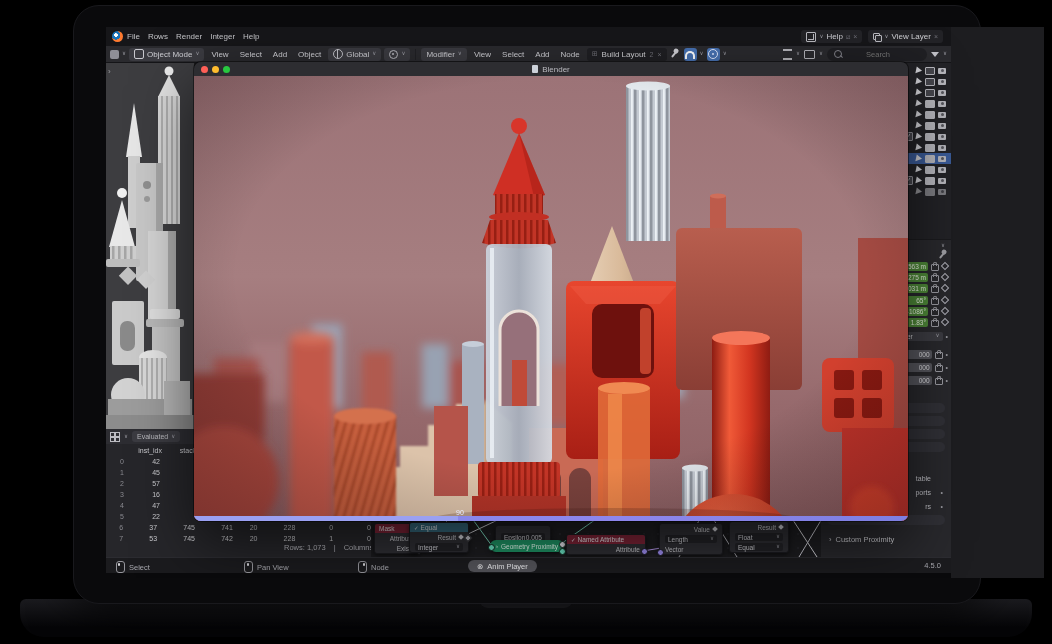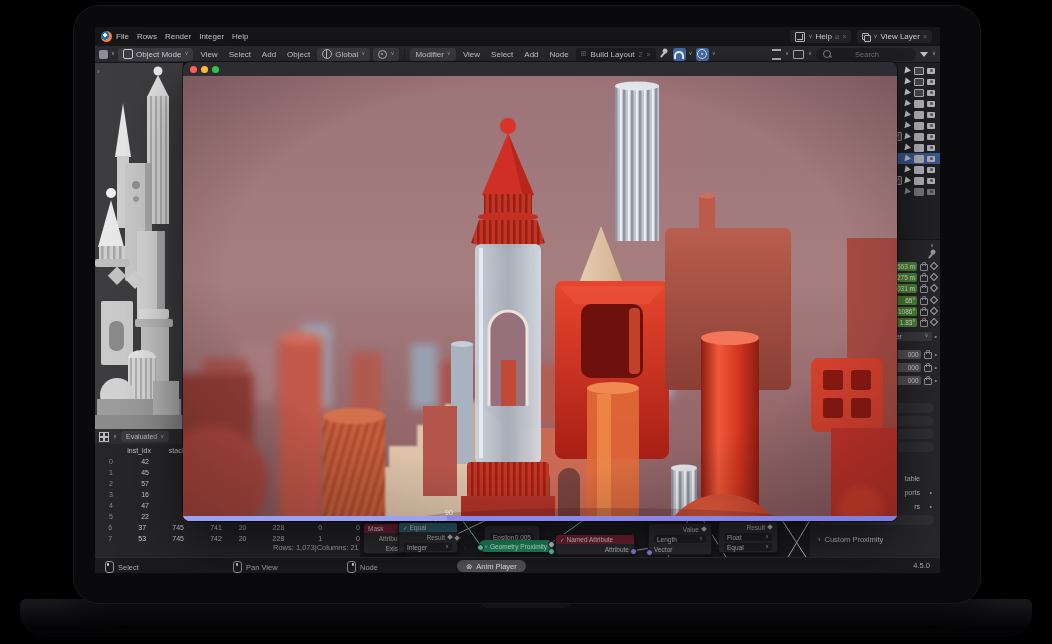--- a/index.html
+++ b/index.html
@@ -4,21 +4,21 @@
 <style>
   html,body{margin:0;padding:0;background:#000;}
   body{width:1052px;height:644px;font-family:"Liberation Sans",sans-serif;}
   .abs{position:absolute;}
   #stage{position:relative;width:1052px;height:644px;background:#000;overflow:hidden;}
 
   
   .base{left:20px;top:599px;width:1012px;height:38px;background:linear-gradient(180deg,#1b1b1f,#050507 75%);border-radius:6px 6px 24px 24px;}
   .base-notch{left:479px;top:599px;width:94px;height:9px;background:#25252a;border-radius:0 0 12px 12px;}
   .lid{left:73px;top:5px;width:906px;height:597px;background:#0a0a0c;border-radius:26px;border:1px solid #19191d;box-shadow:0 14px 44px rgba(0,0,0,.65);}
-  .screen{left:95px;top:27px;width:845px;height:551px;background:#1d1d20;overflow:hidden;}
+  .screen{left:106px;top:27px;width:938px;height:551px;background:#1d1d20;overflow:hidden;}
 
   
   .topbar{left:0;top:0;width:845px;height:19px;background:#161619;display:flex;align-items:center;font-size:8px;color:#c2c2c6;padding-left:6px;box-sizing:border-box;}
   .menu{padding:0 4px;cursor:default;}
   .tabs{display:flex;margin-left:8px;align-items:flex-end;height:19px;}
   .tab{padding:3px 7px 4px;color:#92929a;border-radius:4px 4px 0 0;}
   .tab.active{background:#2f2f35;color:#e4e4e8;}
   .top-right{margin-left:auto;display:flex;gap:6px;align-items:center;padding-right:8px;}
   .mini-field{display:flex;align-items:center;gap:3px;background:#232327;border-radius:3px;height:13px;padding:0 5px;color:#cdcdd2;}
   .ghost{color:#6e6e76;font-size:7px;}
@@ -83,21 +83,21 @@
 
   
   .sheet{left:0;top:402px;width:265px;height:128px;background:#26262a;color:#b9b9be;font-size:7px;overflow:hidden;}
   .sheet-hdr{height:15px;display:flex;align-items:center;gap:4px;padding:0 4px;background:#2d2d32;}
   .sheet-cols{display:flex;height:12px;align-items:center;color:#8e8e95;}
   .srow{display:flex;height:11px;align-items:center;}
   .c-sp{width:20px;}
   .c-idx{width:18px;text-align:right;color:#8a8a90;}
   .c-v{width:36px;text-align:right;color:#cacace;}
   .c-t{width:40px;text-align:right;color:#cacace;}
-  .sheet-footer{position:absolute;left:178px;top:516px;display:flex;gap:0;color:#b4b4ba;font-size:7.5px;}
+  .sheet-footer{position:absolute;left:178px;top:516px;display:flex;gap:8px;color:#b4b4ba;font-size:7.5px;}
 
   
   .nodeed{left:265px;top:402px;width:450px;height:128px;background:#1d1d20;overflow:hidden;background-image:radial-gradient(#25252a 1px,transparent 1px);background-size:14px 14px;}
   .node{position:absolute;font-size:6.5px;color:#c6c6cb;background:#2f2f34;border:1px solid #1b1b1f;border-radius:3px;box-shadow:0 2px 5px rgba(0,0,0,.5);}
   .nh{height:9px;display:flex;align-items:center;gap:2px;padding:0 4px;border-radius:2px 2px 0 0;color:#e6e6ea;font-size:6.5px;white-space:nowrap;}
   .nh.red{background:#7d2336;}
   .nh.teal{background:#35697c;}
   .nr{height:10px;display:flex;align-items:center;justify-content:flex-end;gap:3px;padding:0 5px;white-space:nowrap;}
   .nr.left{justify-content:flex-start;}
   .nfield{flex:1;background:#222226;border-radius:2px;height:8px;display:flex;align-items:center;justify-content:space-between;padding:0 3px;color:#cfcfd4;}
@@ -615,20 +615,24 @@
         </div>
     </div>
     <div class="abs bezelline"></div>
 
     <div class="abs rwin">
       <div class="rwin-title">
         <div class="tl-group">
           <span class="tl" style="background:#ff5f57;"></span>
           <span class="tl" style="background:#febc2e;"></span>
           <span class="tl" style="background:#28c840;"></span>
+        </div>
+        <div class="rwin-caption">
+          <span class="i-doc"></span>
+          <span>Blender</span>
         </div>
       </div>
       <div class="rwin-body">
         <svg width="714" height="445" viewBox="0 0 714 445">
           <defs>
             <linearGradient id="sky" x1="0" y1="0" x2="0" y2="1">
               <stop offset="0" stop-color="#9c7377"></stop>
                 <stop offset=".45" stop-color="#a67e80"></stop>
               <stop offset=".75" stop-color="#96696c"></stop>
                 <stop offset="1" stop-color="#8a5f62"></stop>

